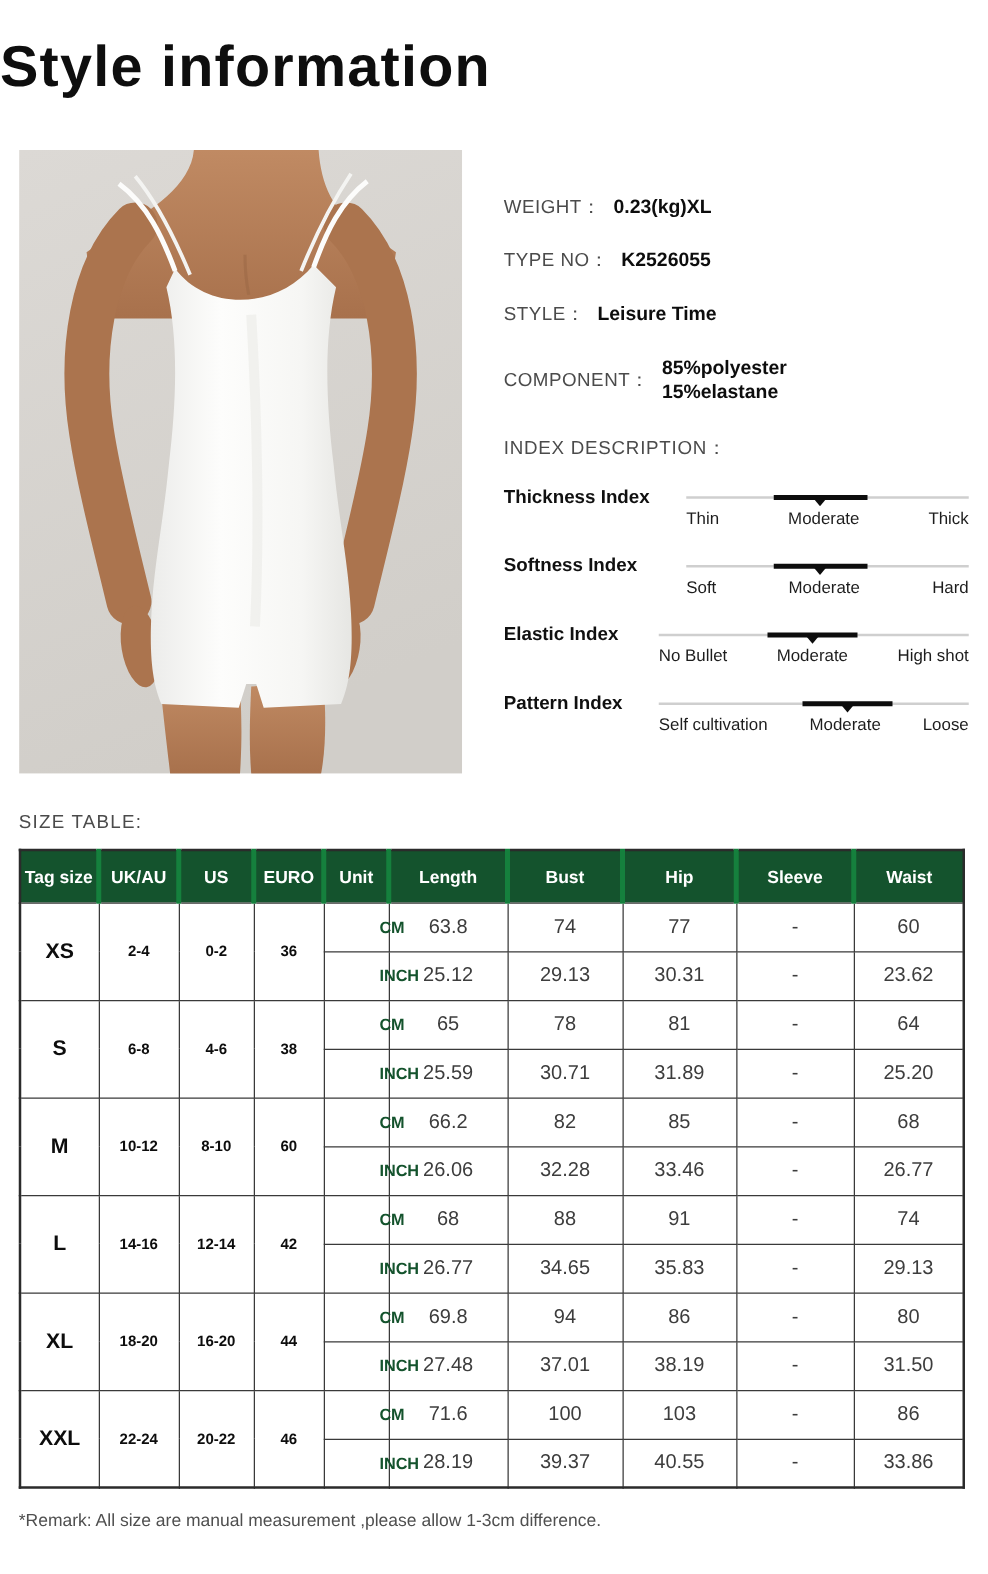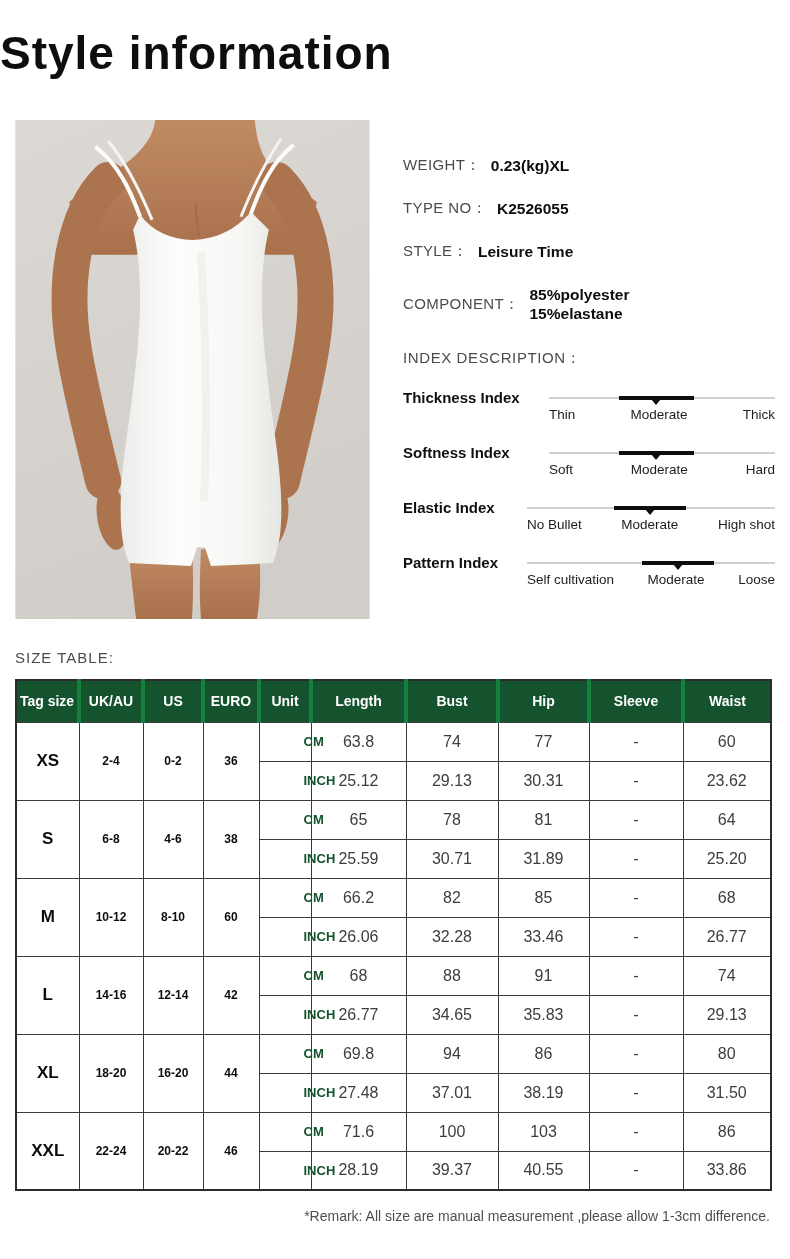--- a/index.html
+++ b/index.html
@@ -44,21 +44,21 @@
                      border:2px solid #2b2b2b; }
   .size-table th { background:#14532d; color:#ffffff; font-size:14px; font-weight:700;
                    height:42px; text-align:center; vertical-align:middle;margin-top:40px; }
   .size-table th + th { border-left:4px solid #15803d; }
   .size-table td { border:1px solid #3a3a3a; text-align:center; vertical-align:middle; height:39px; }
   td.tag  { font-weight:700; font-size:17px; color:#0d0d0d; }
   td.range{ font-weight:700; font-size:12px; color:#0d0d0d; }
   td.unit { font-weight:700; font-size:13px; color:#14532d;padding-left:44px; }
   td.val  { font-size:16px; color:#3d3d3d; }
 
-  .remark { width:755px; margin:17px 0 0 15px; text-align:right; font-size:14px; color:#4f4f4f; }
+  .remark { width:755px; margin:17px 0 0 15px; text-align:left; font-size:14px; color:#4f4f4f; }
 </style>
 </head>
 <body>
 
 <div class="page">
 
   <div class="page-title">Style information</div>
 
   <div class="top">
 

